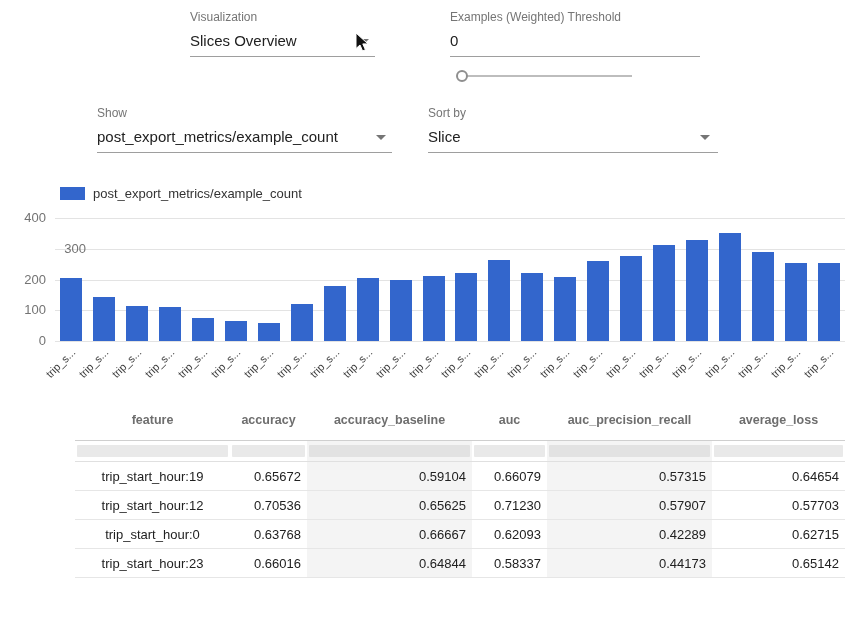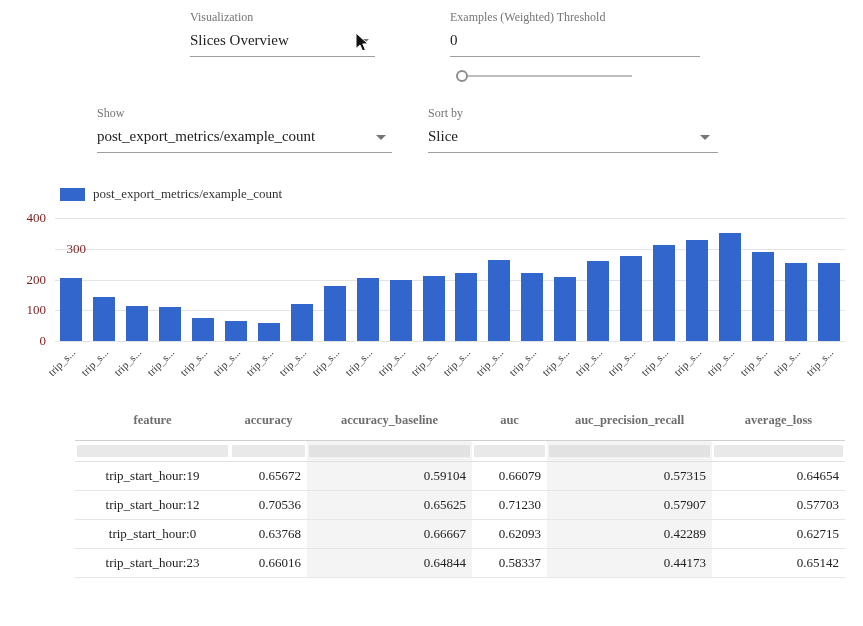--- a/index.html
+++ b/index.html
@@ -1,35 +1,35 @@
 <!DOCTYPE html>
 <html><head>
 <meta charset="utf-8">
 <style>
   html,body{margin:0;padding:0;background:#ffffff;}
   .stage{position:relative;width:852px;height:626px;background:#fff;overflow:hidden;
-         font-family:Liberation Serif, serif;-webkit-font-smoothing:antialiased;}
+         font-family:Liberation Sans, sans-serif;-webkit-font-smoothing:antialiased;}
   .ctl{position:absolute;}
   .ctl-label{font-size:12px;color:#757575;line-height:14px;}
   .dd-value{position:relative;font-size:15px;color:#212121;padding:8px 18px 7px 0;
             border-bottom:1px solid #9e9e9e;white-space:nowrap;overflow:hidden;cursor:pointer;}
   .tri{position:absolute;width:0;height:0;border-left:5px solid transparent;
        border-right:5px solid transparent;border-top:5px solid #757575;}
   .input-line{position:relative;font-size:15px;color:#212121;padding:8px 0 7px 0;
               border-bottom:1px solid #9e9e9e;}
   .slider{position:absolute;height:14px;}
   .slider-track{position:absolute;left:5px;right:0;top:6px;height:2px;background:#bdbdbd;}
   .slider-thumb{position:absolute;left:0;top:1px;width:12px;height:12px;border-radius:50%;
                 border:2px solid #8f8f8f;background:#fff;box-sizing:border-box;}
   .legend{position:absolute;display:flex;align-items:center;}
   .legend-swatch{display:inline-block;width:25px;height:13px;background:#3366cc;}
   .legend-text{margin-left:8px;font-size:13px;color:#333;}
   .chart{position:absolute;left:0;top:202px;width:863px;height:200px;}
   .gridline{position:absolute;height:1px;background:#e3e3e3;}
-  .ytick{position:absolute;left:0;width:46px;text-align:right;font-size:13px;color:#7f1d1d;line-height:16px;}
+  .ytick{position:absolute;left:0;width:46px;text-align:right;font-size:13px;color:#737373;line-height:16px;}
   .bar{position:absolute;}
   .xtick{position:absolute;width:60px;text-align:right;font-size:11px;color:#3c3c3c;
          transform:rotate(-45deg);transform-origin:100% 0;white-space:nowrap;line-height:12px;}
   .metrics{position:absolute;left:75px;top:400px;width:770px;border-collapse:collapse;
            table-layout:fixed;font-size:13px;background:#fff;}
   .metrics th{font-size:12.5px;color:#6e6e6e;font-weight:bold;height:40px;text-align:center;
               border-bottom:1px solid #cfcfcf;padding:0;overflow:hidden;cursor:pointer;}
   .frow td{height:16px;border-bottom:1px solid #e0e0e0;padding:2px 2px;}
   .filter-box{height:12px;background:#e9e9e9;border-radius:1px;}
   .metrics tbody td{height:28px;border-bottom:1px solid #e6e6e6;color:#212121;padding:0 6px;

